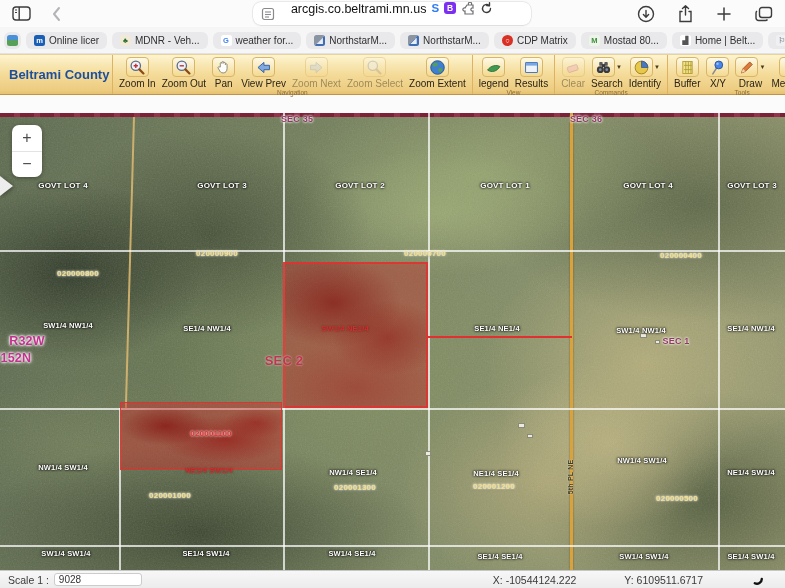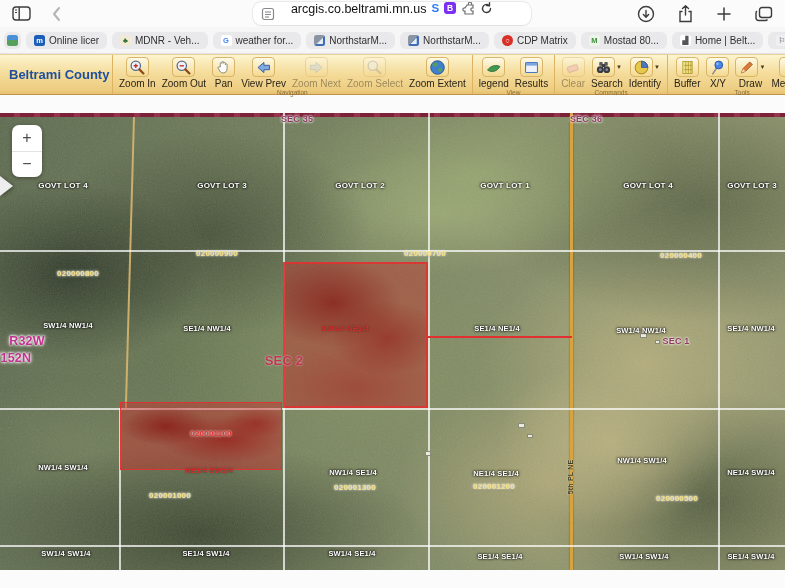--- a/index.html
+++ b/index.html
@@ -520,14 +520,25 @@
         <span class="ml qq" style="left: 751px; top: 443px;">SE1/4 SW1/4</span>
       </div>
 
     <div class="zoomctl">
       <div class="zb">+</div>
       <div class="zb">−</div>
     </div>
     <div class="expander"></div>
   </div>
 
+  <div class="footer">
+    <span>Scale 1 :</span>
+    <input class="scale-input" value="9028" style="">
+    <div class="coords">
+      <span>X:  -10544124.222</span>
+      <span>Y:  6109511.6717</span>
+      <span><svg width="12" height="12" viewBox="0 0 12 12">
+            <path d="M10.8 6 a4.8 4.8 0 0 1 -7 4.2" fill="none" stroke="#111" stroke-width="2.4" stroke-linecap="round"></path>
+          </svg></span>
+    </div>
+  </div>
 
 </div>
 
 </body></html>

